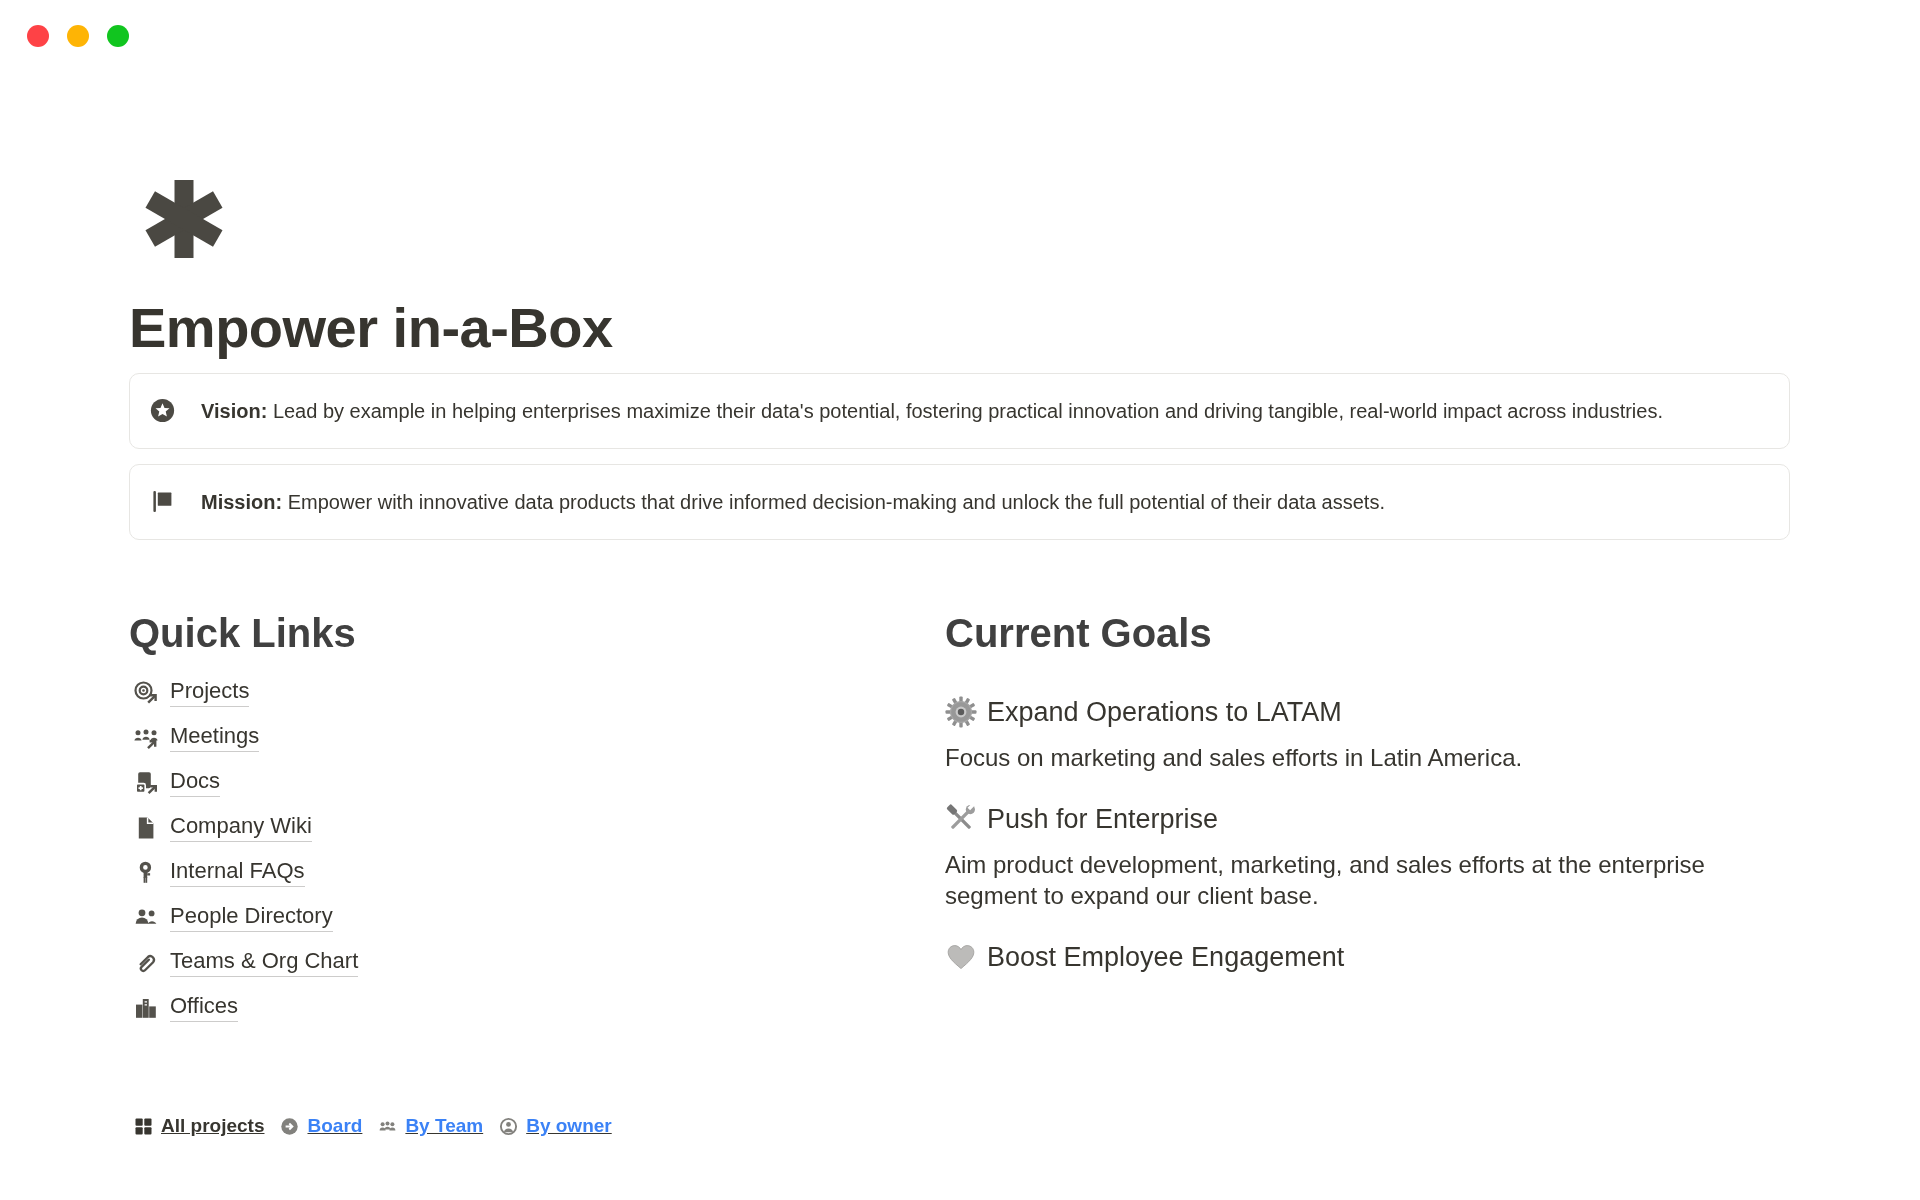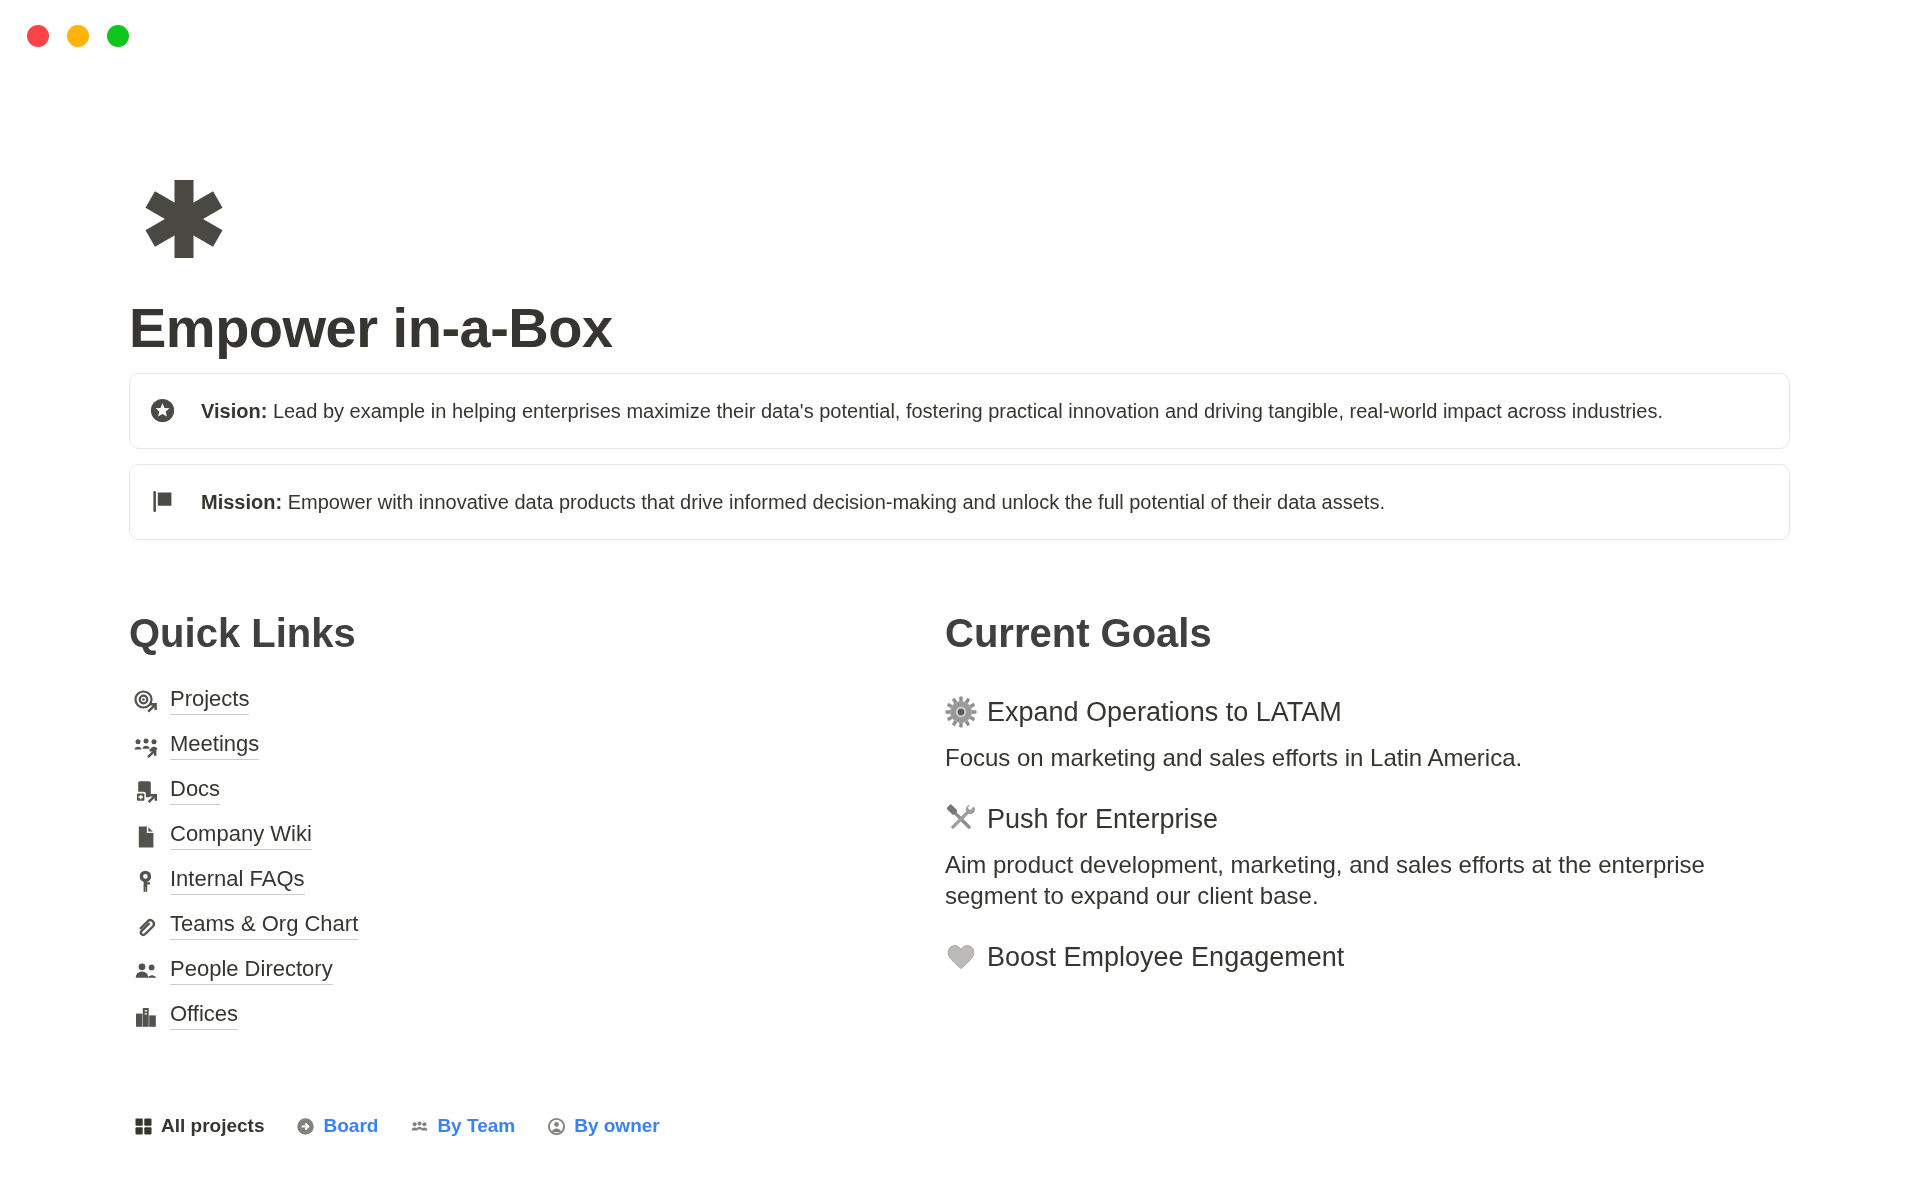--- a/index.html
+++ b/index.html
@@ -54,21 +54,21 @@
   .col-right { width: 810px; flex: 0 0 810px; }
 
   h2.section-heading {
     margin: 0; font-size: 40px; line-height: 50px; font-weight: 700;
     color: #404040;
   }
 
   
   ul.links { list-style: none; margin: 12px 0 0 0; padding: 0; }
   ul.links li {
-    height: 45px; display: flex; align-items: flex-end; gap: 11px;
+    height: 45px; display: flex; align-items: center; gap: 11px;
     padding-left: 4px;
   }
   .li-icon { width: 26px; height: 26px; color: #54524c; flex: 0 0 26px; }
   a.quick-link {
     font-size: 22px; color: #37352f; text-decoration: none;
     border-bottom: 1.5px solid rgba(55,53,47,0.25);
     padding-bottom: 2px; cursor: pointer;
   }
 
   
@@ -78,22 +78,23 @@
     display: flex; align-items: center; gap: 10px;
     color: #37352f;
   }
   .goal:first-of-type h3 { margin-top: 36px; }
   .goal-emoji { width: 32px; height: 32px; flex: 0 0 32px; }
   .goal p { margin: 12px 0 0 0; font-size: 24px; line-height: 31px; }
 
   
   .view-tabs {
     margin-top: 74px; padding-left: 5px;
-    display: flex; gap: 32px; align-items: center;
+    display: flex; gap: 16px; align-items: center;
     height: 44px;
+    text-decoration: underline;
   }
   .view-tab {
     display: flex; align-items: center; gap: 8px;
     font-size: 19px; font-weight: 600; color: #3b82f6;
     cursor: pointer; white-space: nowrap;
   }
   .view-tab .tab-icon { width: 19px; height: 19px; color: #82817d; }
   .view-tab.active { color: #37352f; }
   .view-tab.active .tab-icon { color: #37352f; }
 </style>
@@ -224,38 +225,38 @@
                 <rect x="14.2" y="13.2" width="2.9" height="2.3"></rect>
               </g>
             </svg>
           </span>
           <a class="quick-link">Internal FAQs</a>
         </li>
 
         <li>
           <span class="li-icon">
             <svg viewBox="0 0 26 26" width="26" height="26" aria-hidden="true">
-              <path d="M7.6 14.3 L14.9 7 a3.7 3.7 0 0 1 5.2 5.2 L12 20.3 a2.4 2.4 0 0 1 -3.4 -3.4 L15.9 9.6" fill="none" stroke="currentColor" stroke-width="2.3" stroke-linecap="round"></path>
-            </svg>
-          </span>
-          <a class="quick-link">Teams &amp; Org Chart</a>
-        </li>
-
-        <li>
-          <span class="li-icon">
-            <svg viewBox="0 0 26 26" width="26" height="26" aria-hidden="true">
               <g fill="currentColor">
                 <circle cx="9" cy="7.8" r="3.4"></circle>
                 <path d="M2.6 18.8 a6.4 6.4 0 0 1 12.8 0 z"></path>
                 <circle cx="18.6" cy="8.4" r="2.9"></circle>
                 <path d="M14.6 18.8 a5.2 5.2 0 0 1 8.8 0 z"></path>
               </g>
             </svg>
           </span>
           <a class="quick-link">People Directory</a>
+        </li>
+
+        <li>
+          <span class="li-icon">
+            <svg viewBox="0 0 26 26" width="26" height="26" aria-hidden="true">
+              <path d="M7.6 14.3 L14.9 7 a3.7 3.7 0 0 1 5.2 5.2 L12 20.3 a2.4 2.4 0 0 1 -3.4 -3.4 L15.9 9.6" fill="none" stroke="currentColor" stroke-width="2.3" stroke-linecap="round"></path>
+            </svg>
+          </span>
+          <a class="quick-link">Teams &amp; Org Chart</a>
         </li>
 
         <li>
           <span class="li-icon">
             <svg viewBox="0 0 26 26" width="26" height="26" aria-hidden="true">
               <g fill="currentColor">
                 <rect x="3" y="9.6" width="6.4" height="13.2"></rect>
                 <rect x="9.8" y="4" width="5.9" height="18.8"></rect>
                 <rect x="16.2" y="11.4" width="6.6" height="11.4"></rect>
               </g>

